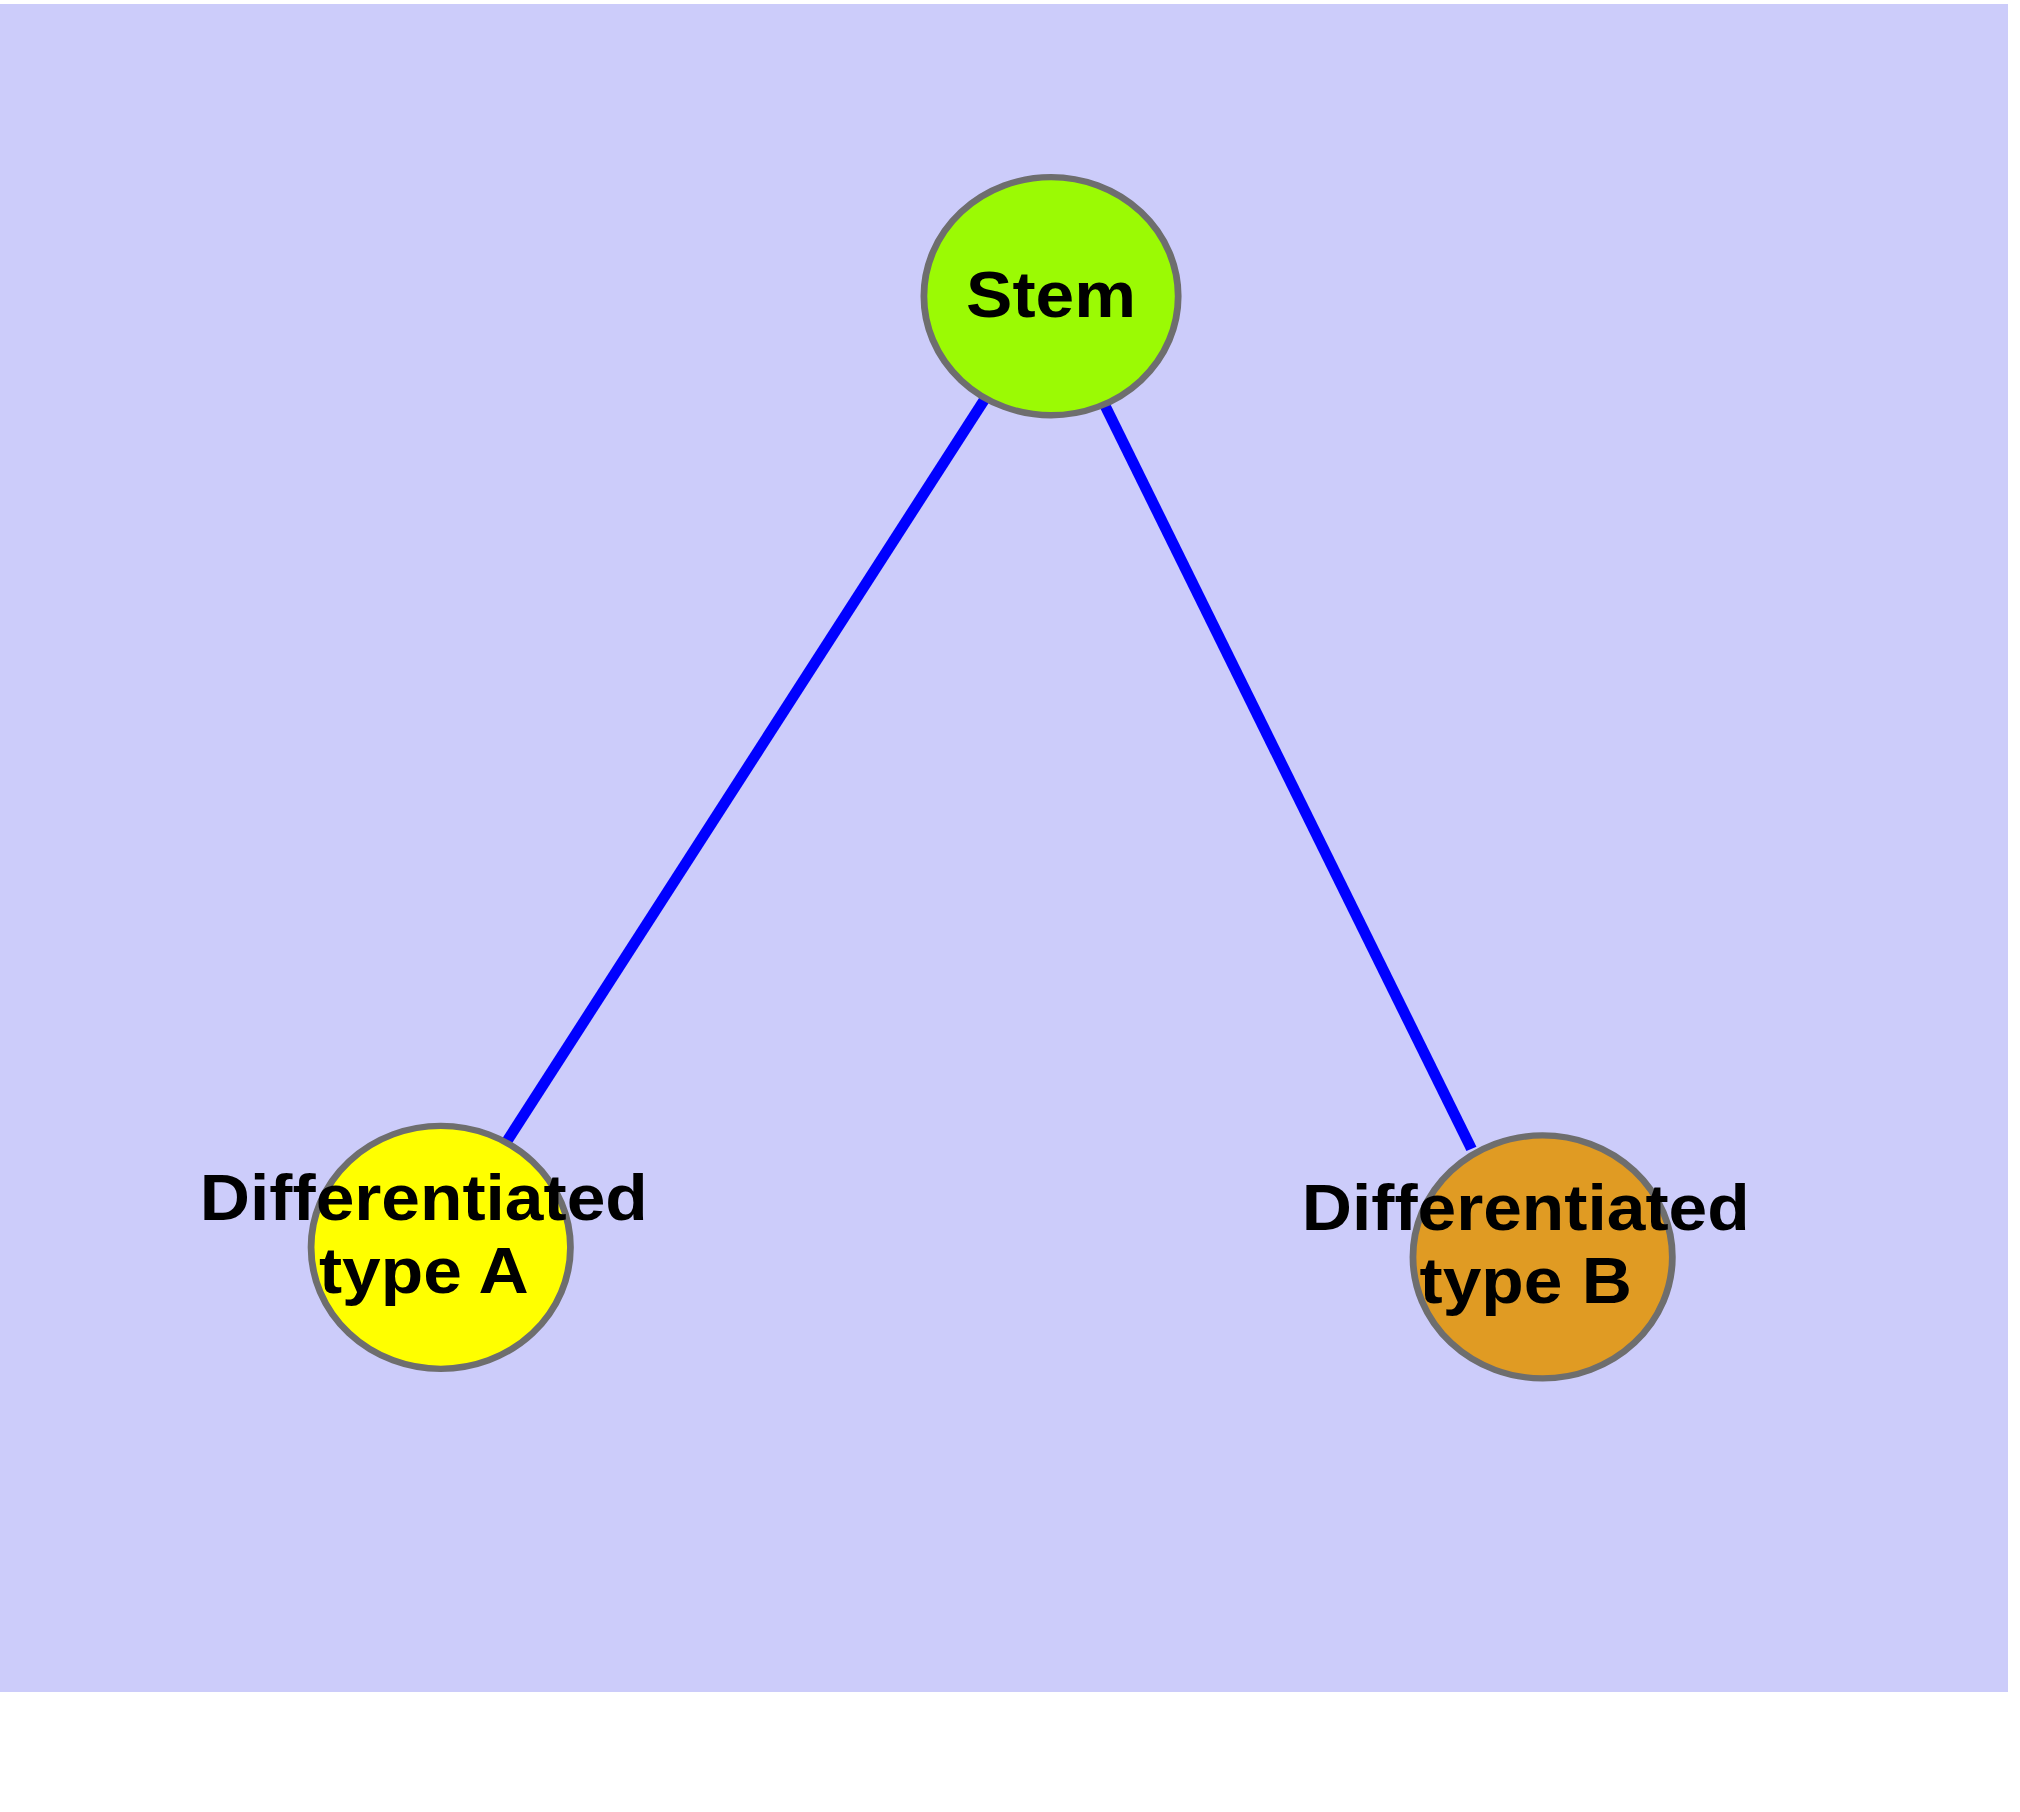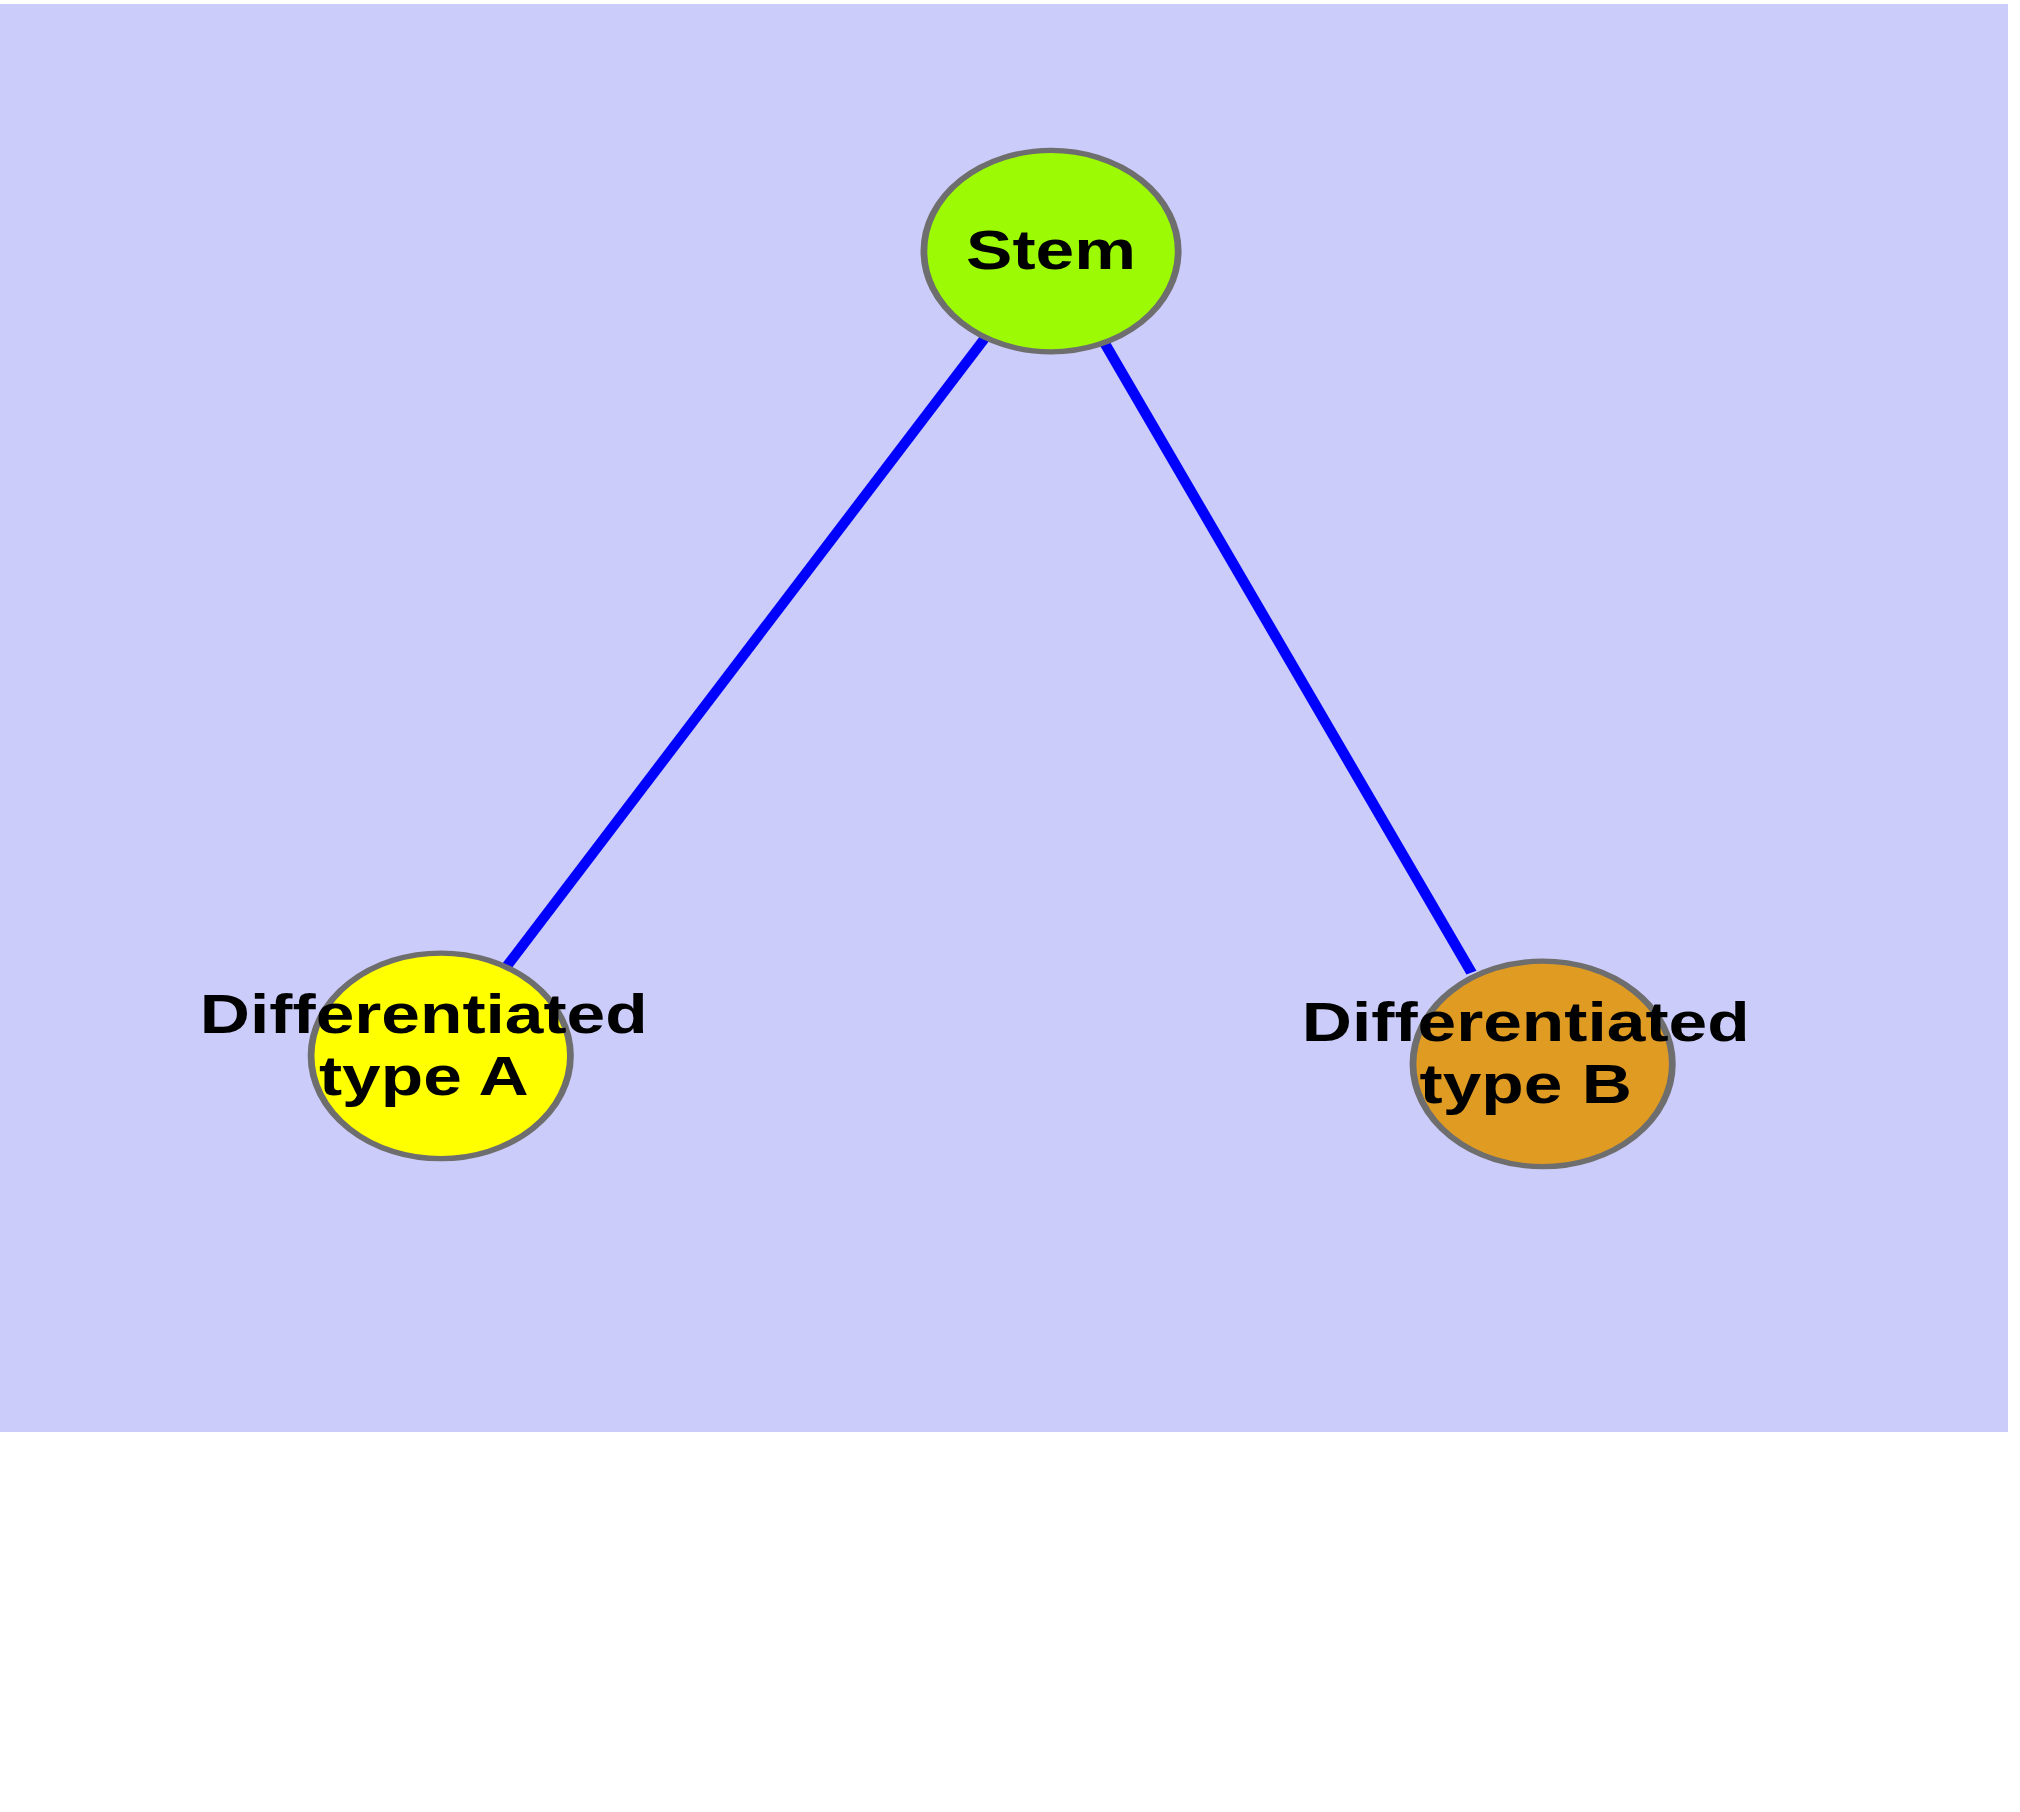--- a/index.html
+++ b/index.html
@@ -11,21 +11,21 @@
     width: 2021px;
     height: 1812px;
     overflow: hidden;
     font-family: "Liberation Sans", sans-serif;
   }
   #graph-canvas {
     position: absolute;
     left: 0px;
     top: 4.2px;
     width: 2008px;
-    height: 1428px;
+    height: 1688px;
     background: #ccccfa;
   }
   #graph-svg {
     position: absolute;
     left: 0;
     top: 0;
     width: 100%;
     height: 100%;
     display: block;
   }

